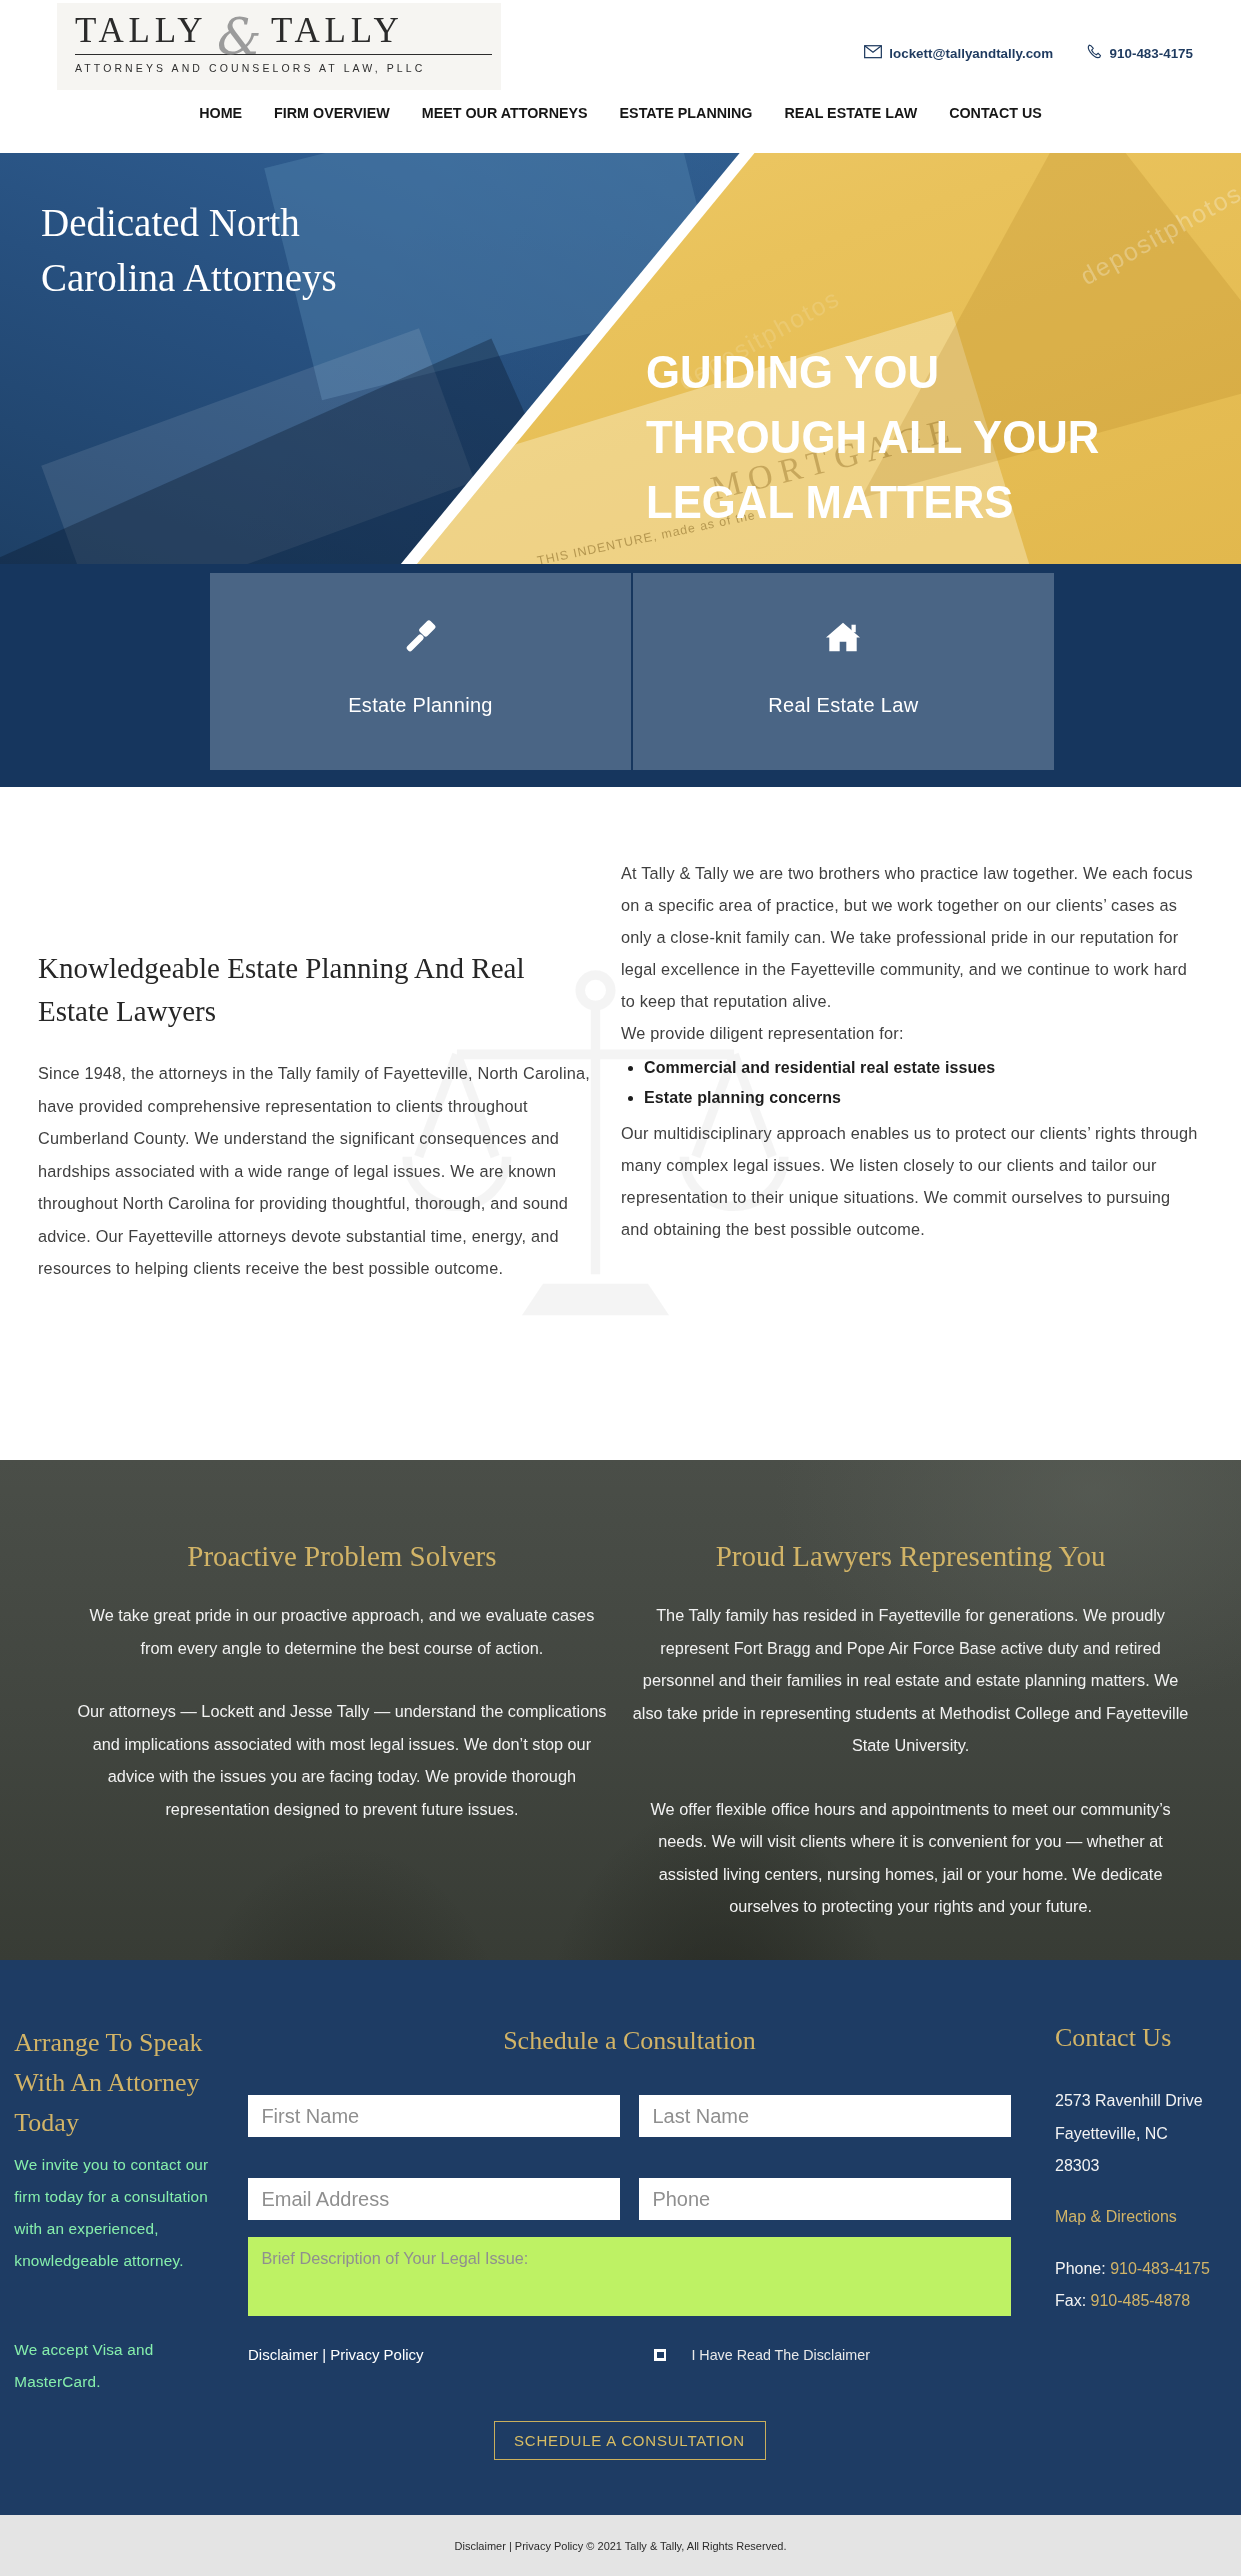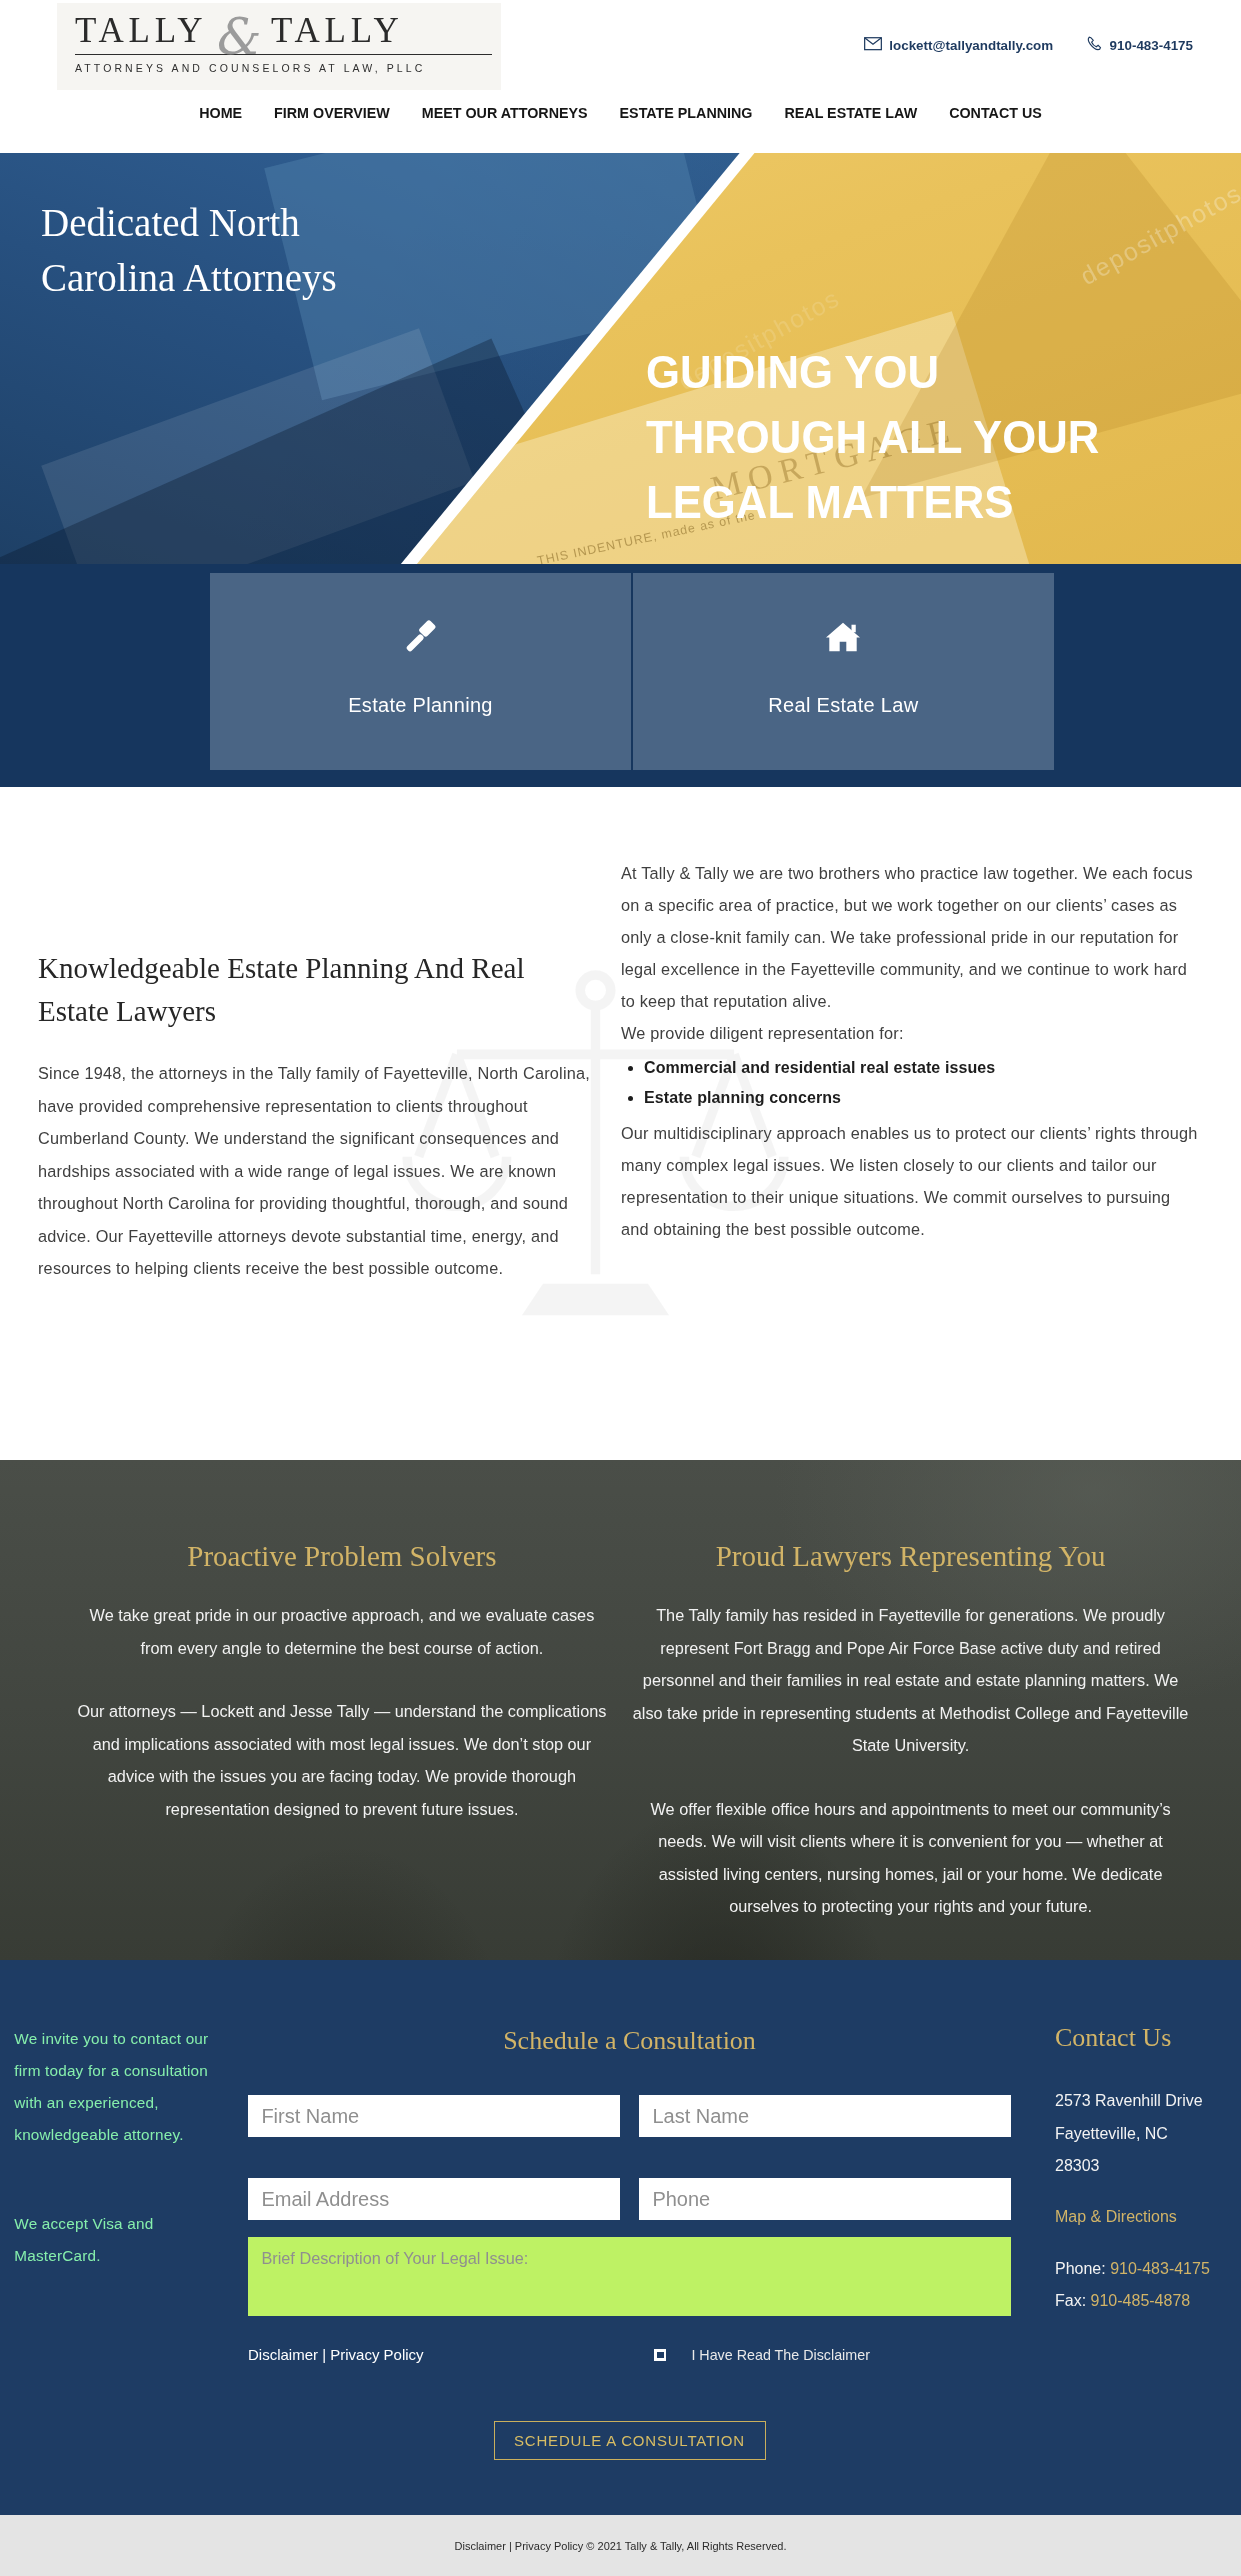--- a/index.html
+++ b/index.html
@@ -19,21 +19,21 @@
     background:#f6f5f2; padding:9.6px 0 0 18px;
   }
   .logo-title { display:flex; align-items:flex-end; width:417px;
     border-bottom:1.9px solid #2d2d2d; padding-bottom:4px;text-align:right; }
   .logo-word { font-family:"Liberation Serif","DejaVu Serif",serif;
     font-size:35px; letter-spacing:4.8px; color:#2b2b2b; line-height:38px; }
   .logo-amp { font-family:"DejaVu Serif","Liberation Serif",serif; font-style:italic;
     font-size:50px; line-height:38px; color:#9b9b9b; margin:0 9.6px; position:relative; top:5.7px; }
   .logo-tagline { margin-top:6.7px; font-size:10.5px; letter-spacing:3.1px; color:#2f2f2f; }
 
-  .header-contact { position:absolute; top:36px; right:48px; display:flex; gap:32.5px; }
+  .header-contact { position:absolute; top:44px; right:48px; display:flex; gap:32.5px; }
   .hc-item { display:flex; align-items:center; gap:7.6px; font-size:13.4px; font-weight:bold; color:#1e3a5f; text-decoration:none; }
 
   .main-nav { position:absolute; left:0; right:0; top:105px; display:flex; justify-content:center; gap:32px; }
   .main-nav a { font-size:14.3px; font-weight:bold; color:#161616; text-decoration:none; letter-spacing:0; }
 
   
   .hero { position:relative; height:411px; overflow:hidden;
     background:
       linear-gradient(120deg, rgba(40,80,120,0) 30%, rgba(18,42,70,.38) 100%),
       linear-gradient(200deg,#3a6ea2 0%, #2f5d90 35%, #27507f 62%, #1e4066 100%);
@@ -285,20 +285,21 @@
     <div class="hl-col right">
       <h3>Proud Lawyers Representing You</h3>
       <p>The Tally family has resided in Fayetteville for generations. We proudly represent Fort Bragg and Pope Air Force Base active duty and retired personnel and their families in real estate and estate planning matters. We also take pride in representing students at Methodist College and Fayetteville State University.</p>
       <p>We offer flexible office hours and appointments to meet our community’s needs. We will visit clients where it is convenient for you — whether at assisted living centers, nursing homes, jail or your home. We dedicate ourselves to protecting your rights and your future.</p>
     </div>
   </div>
 </section>
 
 <footer class="site-footer">
   <div class="f-arrange">
+    <h4 class="gold-h">Arrange To Speak With An Attorney Today</h4>
     <p>We invite you to contact our firm today for a consultation with an experienced, knowledgeable attorney.</p>
     <p class="payment">We accept Visa and MasterCard.</p>
   </div>
 
   <div class="f-form">
     <h4 class="gold-h">Schedule a Consultation</h4>
     <div class="form-row first">
       <input type="text" placeholder="First Name" style="">
       <input type="text" placeholder="Last Name" style="">
     </div>

